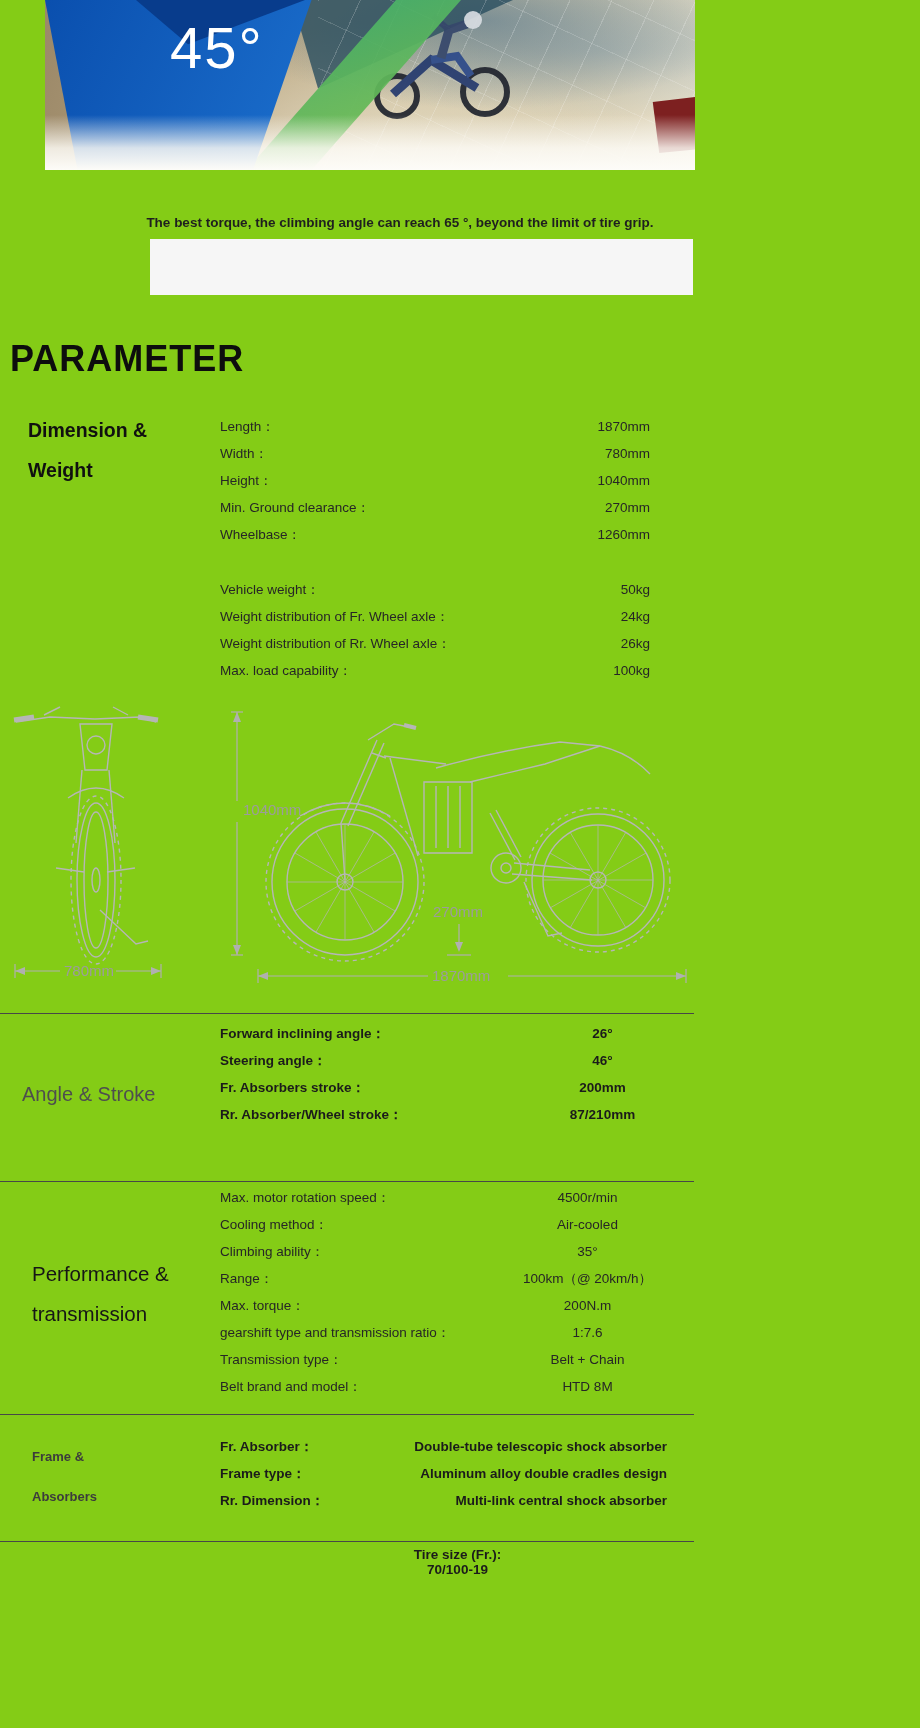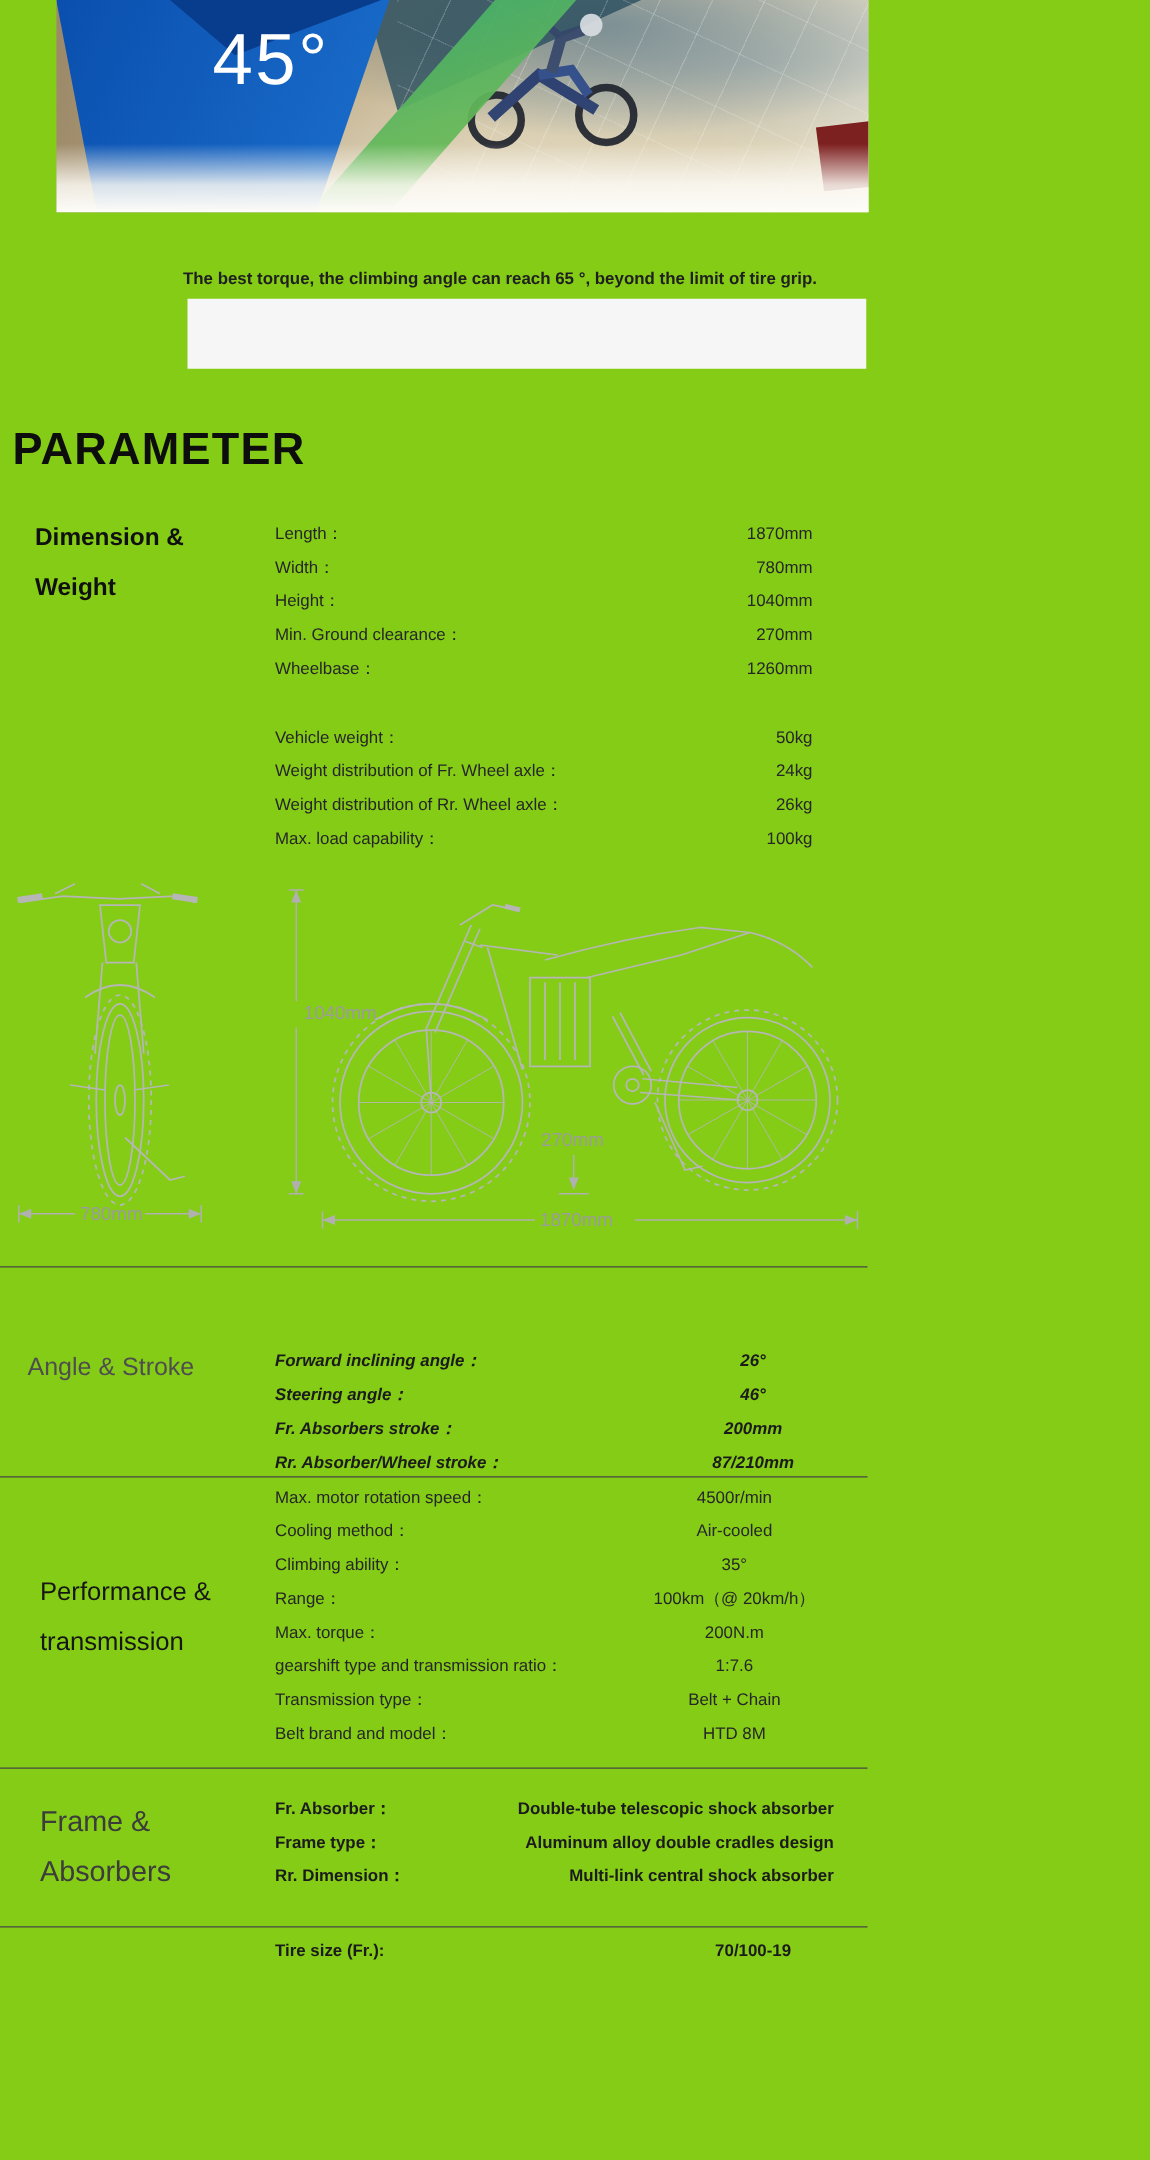--- a/index.html
+++ b/index.html
@@ -38,38 +38,38 @@
     font-size:13.5px; font-weight:700; color:#1f1f1f; }
 
   .param-title { position:absolute; left:10px; top:338px; font-size:36px; font-weight:800;
     color:#0d0d0d; letter-spacing:1px; }
 
   
   .sec-label { position:absolute; line-height:40px; white-space:nowrap; }
   .sec-dw    { left:28px; top:410px;  font-size:19.5px; font-weight:700; color:#101010; }
   .sec-as    { left:22px; top:1074px; font-size:20px;   font-weight:400; color:#4e4e4e; }
   .sec-perf  { left:32px; top:1254px; font-size:20.5px; font-weight:400; color:#161616; }
-  .sec-frame { left:32px; top:1437px; font-size:23px;   font-weight:400; color:#3c3c3c; }
+  .sec-frame { left:32px; top:1437px; font-size:13px;   font-weight:700; color:#3c3c3c; }
 
   
   .rows { position:absolute; left:220px; }
   .row  { display:flex; align-items:center; height:27px; font-size:13.5px; color:#262626; }
   .lbl  { flex:1; text-align:left; white-space:nowrap; }
   .val  { white-space:nowrap; }
   .dw-a { top:413px; width:430px; }
   .dw-b { top:576px; width:430px; }
-  .as-rows   { top:1075px; width:475px;font-style:italic; }
+  .as-rows   { top:1020px; width:475px; }
   .as-rows .row { font-weight:700; color:#1b1b1b; }
   .as-rows .val { width:185px; text-align:center; }
   .perf-rows { top:1184px; width:480px; }
   .perf-rows .val { width:225px; text-align:center; }
   .frame-rows { top:1433px; width:447px; }
   .frame-rows .row { font-weight:700; color:#1b1b1b; }
   .tire-rows { top:1547px; width:475px; }
-  .tire-rows .row { font-weight:700; color:#1b1b1b; }
+  .tire-rows .row { font-weight:700; color:#1b1b1b;flex-direction:column; }
   .tire-rows .val { width:185px; text-align:center; }
 
   .divider { position:absolute; left:0; width:694px; height:1px; background:#474747; }
   .d1 { top:1013px; } .d2 { top:1181px; } .d3 { top:1414px; } .d4 { top:1541px; }
 
   
   .drawing { position:absolute; left:0; top:698px; width:695px; height:300px; }
   .drawing text { font-family:"Liberation Sans", sans-serif; font-size:15px; fill:#9c9c9c; }
 </style>
 </head>

